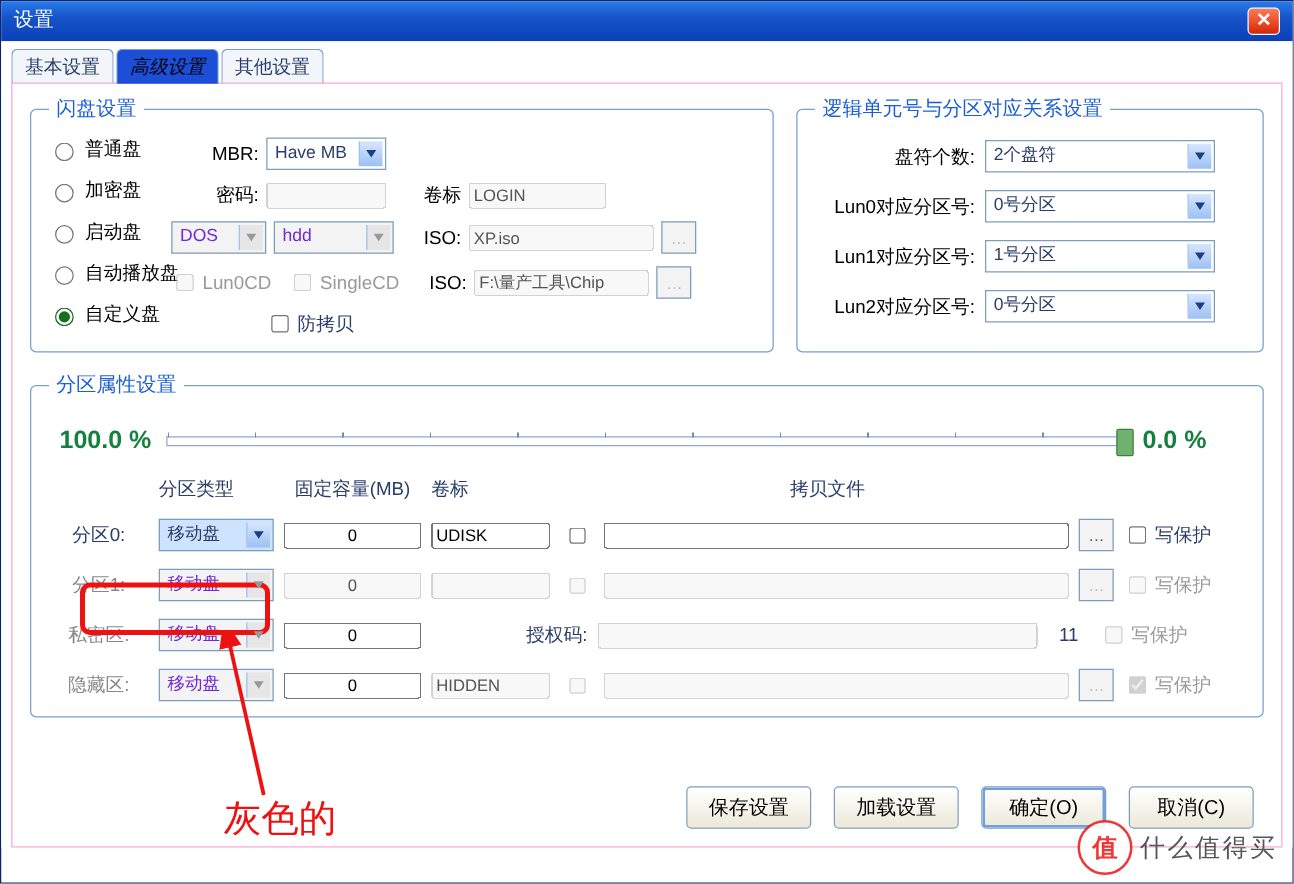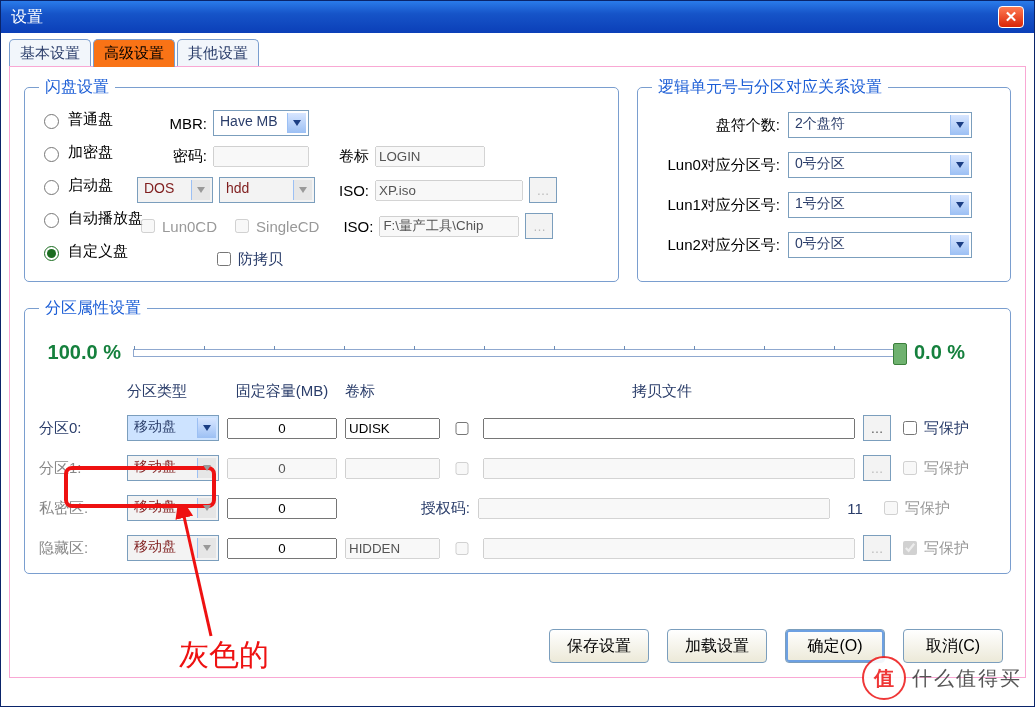--- a/index.html
+++ b/index.html
@@ -18,21 +18,21 @@
     cursor: pointer;
   }
   .body { position: relative; background: #fff; padding: 4px 8px 0 8px; }
   .tabs { display: flex; font-size: 15px; margin-top: 2px; }
   .tab {
     border: 1px solid #7a9ecf; background: #f2f6fb;
     padding: 4px 10px; margin-right: 2px; border-bottom: none;
     border-top-left-radius: 5px; border-top-right-radius: 5px;
     color: #2a3d6a; cursor: pointer;
   }
-  .tab.active { background: #f97316; color: #000; position: relative; z-index: 2; }
+  .tab.active { background: #1d4ed8; color: #000; position: relative; z-index: 2; font-style: italic; }
   .panel {
     border: 1px solid #f9a8d4; padding: 10px 12px 14px 12px;
     margin-top: -1px; height: 612px; position: relative;
   }
   .row-top { display: flex; gap: 14px; }
   fieldset.blue {
     border: 1px solid #7a9ecf; border-radius: 5px;
     padding: 8px 14px 12px 14px; font-size: 15px; color: #2a3d6a;
   }
   fieldset.blue > legend { color: #1c5ed6; padding: 0 6px; font-size: 16px; }
@@ -50,21 +50,21 @@
     border: 1px solid #7b9ebd; background: #fff; font-size: 14px; height: 26px;
   }
   .xp-sel { padding: 2px 14px 2px 6px; position: relative; display: inline-block; }
   .xp-sel::after {
     content: ""; position: absolute; right: 2px; top: 2px; width: 18px; height: 20px;
     background: linear-gradient(to bottom,#d8e6ff,#9cc0f4);
     border-left: 1px solid #9cc0f4;
   }
   .xp-sel .arrow { position: absolute; right: 7px; top: 9px; width: 0; height: 0;
     border-left: 4px solid transparent; border-right: 4px solid transparent; border-top: 6px solid #1b3e84; z-index: 2;}
-  .xp-sel.dis { background: #f3f3f3; color: #7f1d1d; }
+  .xp-sel.dis { background: #f3f3f3; color: #6d28d9; }
   .xp-sel.dis::after { background: #e6e6e6; }
   .xp-sel.dis .arrow { border-top-color: #999; }
   .sq-btn { width: 28px; height: 26px; border: 1px solid #7b9ebd; background: #f3f3f3; display: inline-flex; align-items: center; justify-content: center; color: #555; font-size: 13px; cursor: pointer;}
   .sq-btn.dis { color: #bbb; cursor: default; }
   .chk { display: inline-flex; align-items: center; gap: 4px; }
   .chk input { width: 14px; height: 14px; }
   .chk.dis { color: #999; }
   .chk.dis input { accent-color: #ccc; }
   .lun-col { display: flex; flex-direction: column; gap: 14px; margin-top: 6px; }
   .lun-row { display: flex; align-items: center; gap: 8px; }
@@ -73,21 +73,21 @@
   .fs-part { margin-top: 16px; }
   .slider-row { display: flex; align-items: center; gap: 12px; padding: 14px 4px 4px 4px; }
   .slider-lbl { width: 78px; text-align: right; color: #15803d; font-size: 20px; font-weight: bold; }
   .slider-track { flex: 1; height: 8px; background: #fff; border: 1px solid #8fa8cf; position: relative; }
   .slider-ticks { position: absolute; top: -4px; left: 0; right: 0; height: 4px;
     background-image: repeating-linear-gradient(to right,#6b8cb7,#6b8cb7 1px,transparent 1px,transparent 70px); }
   .slider-handle { position: absolute; right: -6px; top: -7px; width: 14px; height: 22px;
     background: #6fb26f; border: 1px solid #3b7f3b; border-radius: 2px; }
   .head-row, .data-row { display: flex; align-items: center; gap: 8px; font-size: 15px; }
   .head-row { margin-top: 14px; }
-  .col-lbl   { width: 80px; text-align: left; }
+  .col-lbl   { width: 80px; text-align: center; }
   .col-type  { width: 92px; }
   .col-cap   { width: 110px; text-align: center; }
   .col-vol   { width: 95px; }
   .col-chk   { width: 20px; }
   .col-file  { width: 372px; }
   .col-wp    { width: 82px; }
   .data-row { margin-top: 14px; }
   .red-box { position: absolute; border: 4px solid #e11; border-radius: 8px; pointer-events: none; }
   .red-arrow { position: absolute; pointer-events: none; }
   .annot { position: absolute; color: #e11; font-size: 30px; font-weight: 300; }

